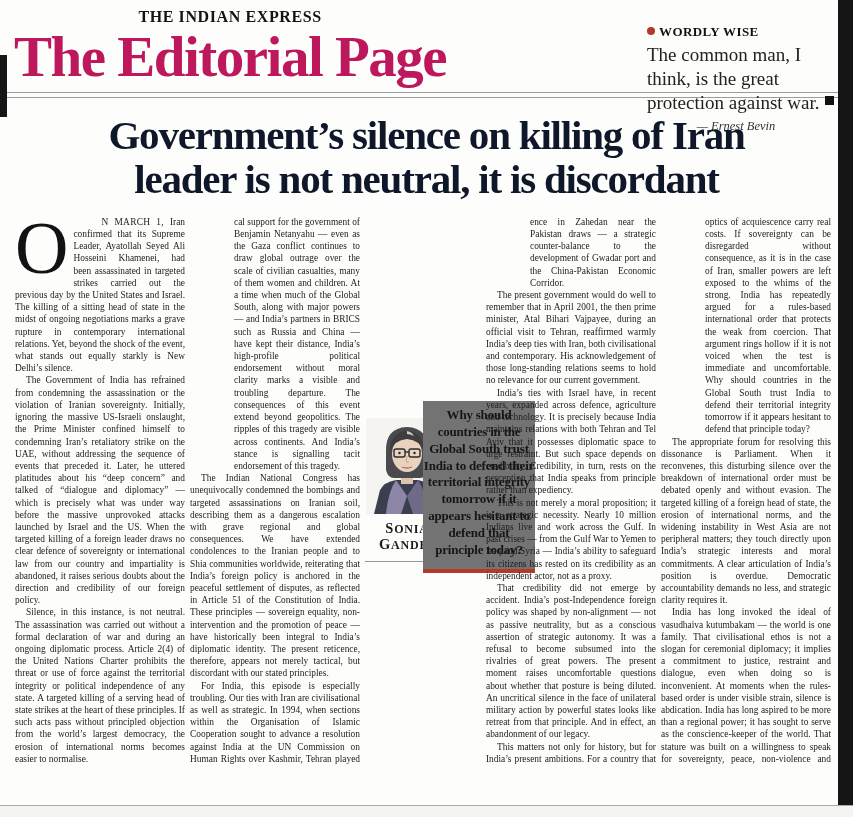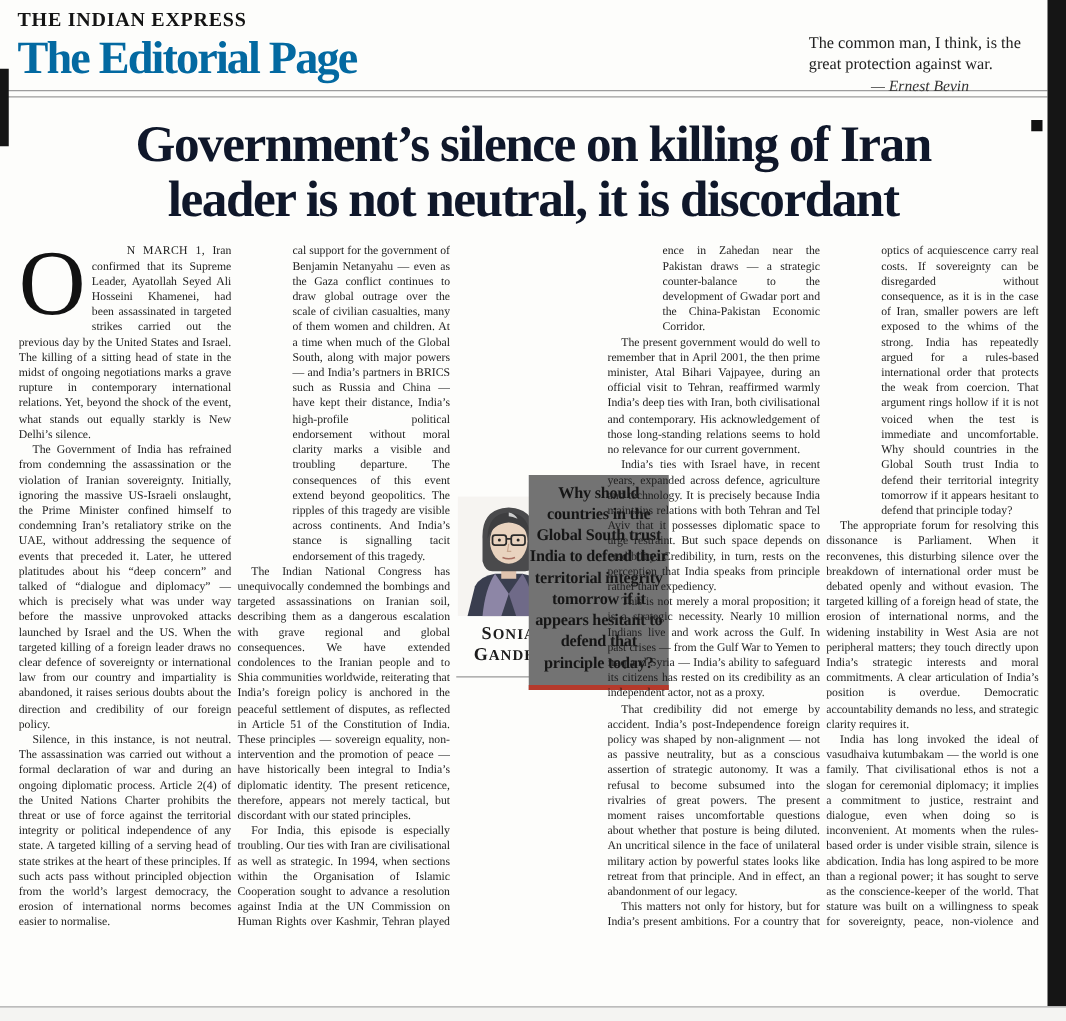--- a/index.html
+++ b/index.html
@@ -7,28 +7,28 @@
     position:relative;width:853px;height:817px;margin:0 auto;
     background:#fdfdfb;overflow:hidden;
     font-family:"Liberation Serif","DejaVu Serif",serif;color:#1c1c1c;
   }
   
   .right-bar{position:absolute;top:0;right:0;width:15px;height:805px;background:#151515;}
   .left-sliver{position:absolute;top:55px;left:0;width:7px;height:62px;background:#161616;}
   .page-marker{position:absolute;top:96px;right:19px;width:9px;height:9px;background:#111;}
   .footer-band{position:absolute;left:0;bottom:0;width:100%;height:11px;background:#f4f4f2;border-top:1px solid #a9a9a9;}
   
-  .masthead{display:inline-block;margin:8px 0 0 14px;}
+  .masthead{display:inline-block;margin:8px 0 0 14px;text-align:center;}
   .pub-name{font-size:16px;font-weight:700;letter-spacing:.6px;color:#141414;}
-  .page-title{font-size:37px;font-weight:700;letter-spacing:-1.5px;line-height:1.02;color:#0369a1;margin-top:2px;white-space:nowrap;}
+  .page-title{font-size:57px;font-weight:700;letter-spacing:-1.5px;line-height:1.02;color:#be185d;margin-top:2px;white-space:nowrap;}
   .edition-date{font-size:12.5px;font-weight:700;letter-spacing:.4px;margin-top:9px;color:#1a1a1a;}
   .wordly{position:absolute;top:24px;right:28px;width:178px;line-height:1.28;}
   .wordly-label{font-size:13px;font-weight:700;letter-spacing:.4px;color:#111;}
   .wordly-bullet{display:inline-block;width:8px;height:8px;border-radius:50%;background:#b5392b;margin-right:4px;vertical-align:1px;}
-  .wordly-quote{font-size:13px;margin-top:2px;color:#222;}
+  .wordly-quote{font-size:19px;margin-top:2px;color:#222;}
   .wordly-attr{font-size:12.5px;font-style:italic;margin-top:2px;color:#333;text-align:center;}
   .rule-double{height:4px;border-top:1px solid #9c9c9c;border-bottom:1px solid #9c9c9c;margin:6px 0 0 0;width:838px;}
   
   .headline{margin:16px 8px 14px 8px;text-align:center;color:#0f172a;}
   .headline .hl-line{font-size:41px;font-weight:700;letter-spacing:-1.2px;line-height:1.07;white-space:nowrap;}
   
   .columns{display:flex;justify-content:space-between;align-items:stretch;margin:4px 22px 0 15px;height:548px;}
   .col{width:170px;font-size:9.4px;line-height:12.2px;text-align:justify;overflow:hidden;}
   .col .para{margin:0;}
   .col .para + .para{text-indent:11px;}
@@ -57,20 +57,23 @@
   <div class="page-marker"></div>
 
   
   <div class="masthead">
     <div class="pub-name">THE INDIAN EXPRESS</div>
     <div class="page-title">The Editorial Page</div>
   </div>
 
   
   <div class="wordly">
+    <div class="wordly-label">
+      <span class="wordly-bullet"></span><span>WORDLY WISE</span>
+    </div>
     <div class="wordly-quote">The common man, I think, is the great protection against war.</div>
     <div class="wordly-attr">— Ernest Bevin</div>
   </div>
 
   <div class="rule-double"></div>
 
   
   <div class="headline">
     <div class="hl-line">Government’s silence on killing of Iran</div>
     <div class="hl-line">leader is not neutral, it is discordant</div>

